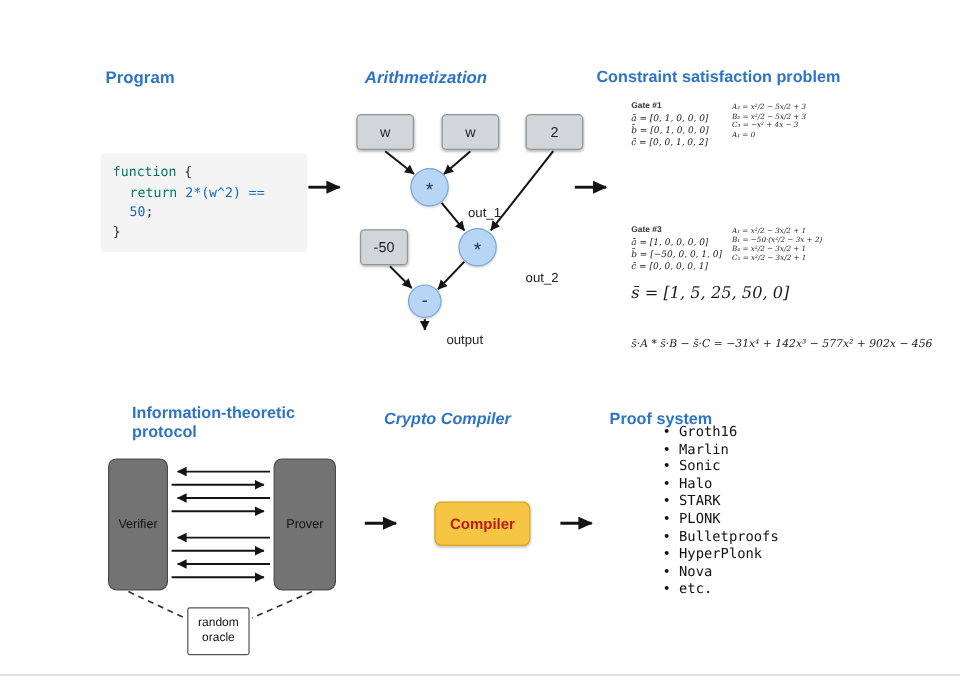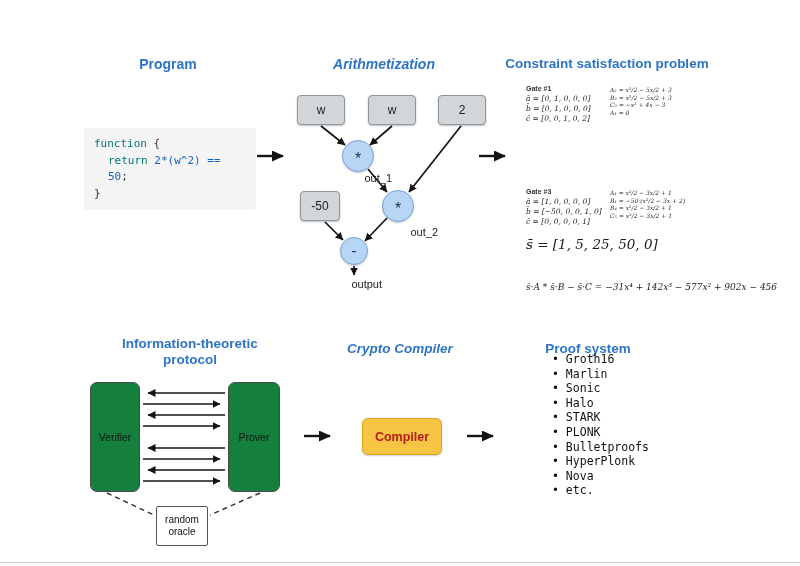--- a/index.html
+++ b/index.html
@@ -1,21 +1,21 @@
 <!DOCTYPE html>
 <html style="--heading-blue: #2e74c6; --code-bg: #f4f4f4; --code-keyword: #00796b; --code-expr: #1565c0; --node-fill: #d3d6d9; --node-border: #8f979c; --gate-fill: #b7d5f4; --gate-border: #7ba6dd; --compiler-fill: #f6c544; --compiler-border: #d9a51e;"><head>
 <meta charset="utf-8">
 <style>
   * { box-sizing: border-box; margin: 0; padding: 0; }
   html, body { background: #fff; }
   body { font-family: "Liberation Sans", sans-serif; color: #222; }
   .canvas { position: relative; width: 800px; height: 566px; background: #fff; overflow: hidden; }
 
   .heading {
-    position: absolute; text-align: center; font-weight: bold; font-size: 14px;
+    position: absolute; text-align: left; font-weight: bold; font-size: 14px;
     color: var(--heading-blue, #2e74c6); white-space: nowrap;
   }
   .heading.italic { font-style: italic; }
   .heading.two-line { white-space: normal; line-height: 16px; }
 
   .connector-layer { position: absolute; left: 0; top: 0; z-index: 1; }
 
   .code-block {
     position: absolute; left: 84px; top: 128px; width: 172px; z-index: 2;
     background: var(--code-bg, #f4f4f4); border-radius: 3px; padding: 8px 10px;
@@ -36,35 +36,35 @@
     position: absolute; z-index: 2;
     background: var(--gate-fill, #b7d5f4); border: 1px solid var(--gate-border, #7ba6dd);
     border-radius: 50%; box-shadow: 0 1px 2px rgba(0,0,0,.2);
     display: flex; align-items: center; justify-content: center;
     font-size: 16px; color: #223347;
   }
   .gate-circle span { position: relative; }
   .gate-circle.mul span { top: 3px; }
   .gate-circle.sub span { top: -1px; font-size: 15px; }
 
-  .wire-label { position: absolute; z-index: 2; font-size: 11px; color: #222; text-align: right; }
+  .wire-label { position: absolute; z-index: 2; font-size: 11px; color: #222; text-align: left; margin-left: 44px; }
 
   .math { font-family: "DejaVu Serif", serif; font-style: italic; color: #1c1c1c; }
 
   .gate-group { position: absolute; left: 526px; width: 150px; z-index: 2; }
   .gg-title { font-size: 7px; font-weight: bold; font-style: normal; font-family: "Liberation Sans", sans-serif; color: #333; margin-bottom: 2px; }
   .gg-vec { font-size: 7.5px; line-height: 10px; white-space: nowrap; }
   .gg-side { position: absolute; left: 84px; top: 1px; width: 66px; }
   .gg-side div { font-size: 6px; line-height: 7.5px; white-space: nowrap; }
 
   .witness { position: absolute; left: 526px; top: 236px; font-size: 13.5px; z-index: 2; white-space: nowrap; }
   .polynomial { position: absolute; left: 526px; top: 282px; font-size: 9px; z-index: 2; white-space: nowrap; }
 
   .party-box {
-    position: absolute; z-index: 2; background: #15803d;
+    position: absolute; z-index: 2; background: #737373;
     border: 1.5px solid #4a4a4a; border-radius: 7px;
     display: flex; align-items: center; justify-content: center;
     font-size: 10.5px; color: #111;
   }
   .oracle-box {
     position: absolute; z-index: 2; background: #fff;
     border: 1.3px solid #555; border-radius: 2px;
     display: flex; flex-direction: column; align-items: center; justify-content: center;
     font-size: 10px; line-height: 12px; color: #111; text-align: center;
   }

